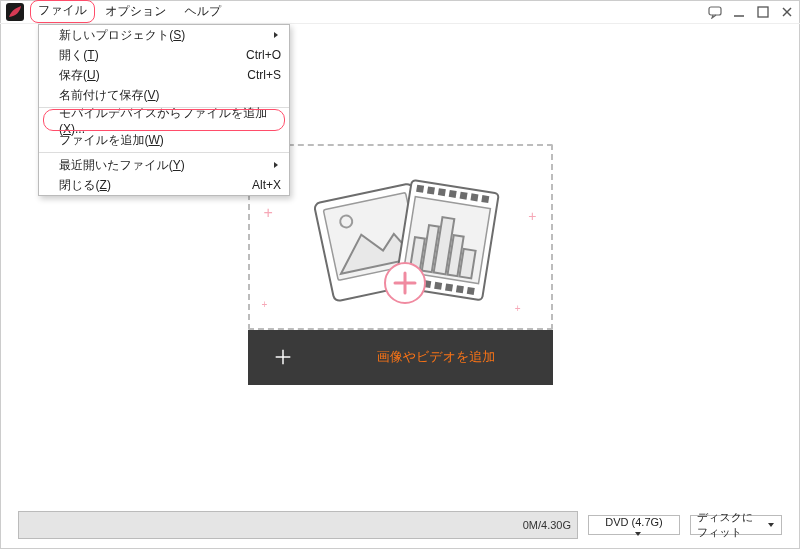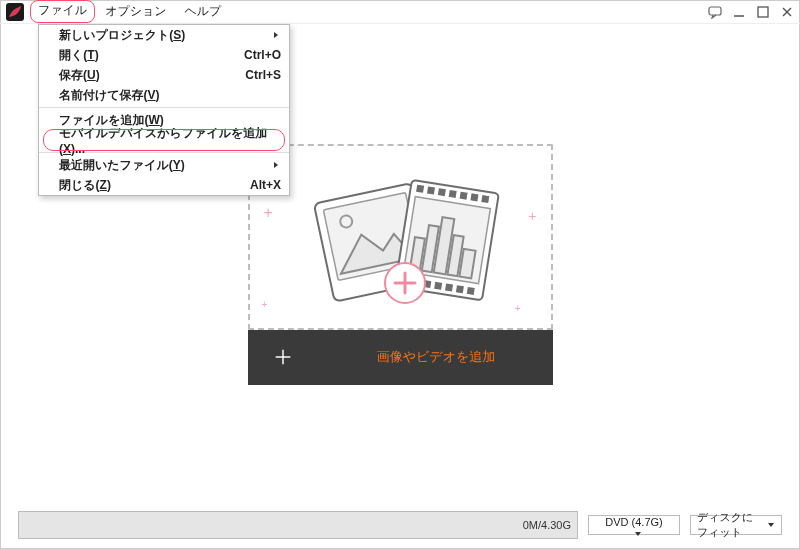--- a/index.html
+++ b/index.html
@@ -4,21 +4,21 @@
 <style>
   * { box-sizing: border-box; }
   html, body { margin:0; padding:0; width:800px; height:549px; font-family:"Meiryo","Hiragino Kaku Gothic Pro","Yu Gothic",sans-serif; font-size:12px; color:#222; background:#fff; overflow:hidden; }
   .titlebar { height:24px; display:flex; align-items:center; border-bottom:1px solid #eee; padding:0 6px; position:relative; }
   .app-icon { width:18px; height:18px; margin-right:6px; }
   .menu-items { display:flex; gap:2px; }
   .menu-item { padding:3px 8px; cursor:default; }
   .menu-item.highlighted { border:1.5px solid #ff4d6a; border-radius:8px; padding:1px 7px;text-align:right; }
   .win-controls { position:absolute; right:6px; top:0; height:24px; display:flex; align-items:center; gap:10px; }
   .win-controls .ctl { width:14px; height:14px; display:flex; align-items:center; justify-content:center; cursor:default; }
-  .dropdown { position:absolute; left:38px; top:24px; width:252px; background:#fff; border:1px solid #bbb; box-shadow:2px 3px 6px rgba(0,0,0,.2); z-index:10;font-weight:bold; }
+  .dropdown { position:absolute; left:38px; top:24px; width:252px; background:#fff; border:1px solid #bbb; box-shadow:2px 3px 6px rgba(0,0,0,.2); z-index:10; }
   .dd-item { display:flex; align-items:center; justify-content:space-between; padding:3px 8px 3px 20px; height:20px; cursor:default; }
   .dd-item .arrow { width:10px; text-align:center; }
   .dd-sep { border-top:1px solid #ddd; margin:2px 0; }
   .dd-item.hl-circle { position:relative; }
   .dd-circle { position:absolute; left:4px; right:4px; top:-1px; bottom:-1px; border:1.5px solid #ff4d6a; border-radius:10px; pointer-events:none; }
   .u { text-decoration:underline; }
   .main { position:absolute; left:0; right:0; top:24px; bottom:45px; display:flex; align-items:center; justify-content:center; }
   .drop-card { width:305px; }
   .drop-zone { position:relative; width:305px; height:186px; border:2px dashed #bcbcbc; border-radius:2px; display:flex; align-items:center; justify-content:center; }
   .twinkle { position:absolute; color:#f6a8b7; font-size:14px; }
@@ -92,28 +92,28 @@
   </div>
   <div class="dd-item">
     <span><span>保存(</span><span class="u">U</span><span>)</span></span>
     <span>Ctrl+S</span>
   </div>
   <div class="dd-item">
     <span><span>名前付けて保存(</span><span class="u">V</span><span>)</span></span>
     <span></span>
   </div>
   <div class="dd-sep"></div>
-  <div class="dd-item">
-    <span><span>ファイルを追加(</span><span class="u">W</span><span>)</span></span>
-    <span></span>
-  </div>
   <div class="dd-item hl-circle">
     <span><span>モバイルデバイスからファイルを追加(</span><span class="u">X</span><span>)...</span></span>
     <span></span>
     <div class="dd-circle"></div>
+  </div>
+  <div class="dd-item">
+    <span><span>ファイルを追加(</span><span class="u">W</span><span>)</span></span>
+    <span></span>
   </div>
   <div class="dd-sep"></div>
   <div class="dd-item">
     <span><span>最近開いたファイル(</span><span class="u">Y</span><span>)</span></span>
     <span class="arrow">
       <svg viewBox="0 0 8 8" width="8" height="8">
           <path d="M2 1 L6 4 L2 7 Z" fill="#333"></path>
         </svg>
     </span>
   </div>

